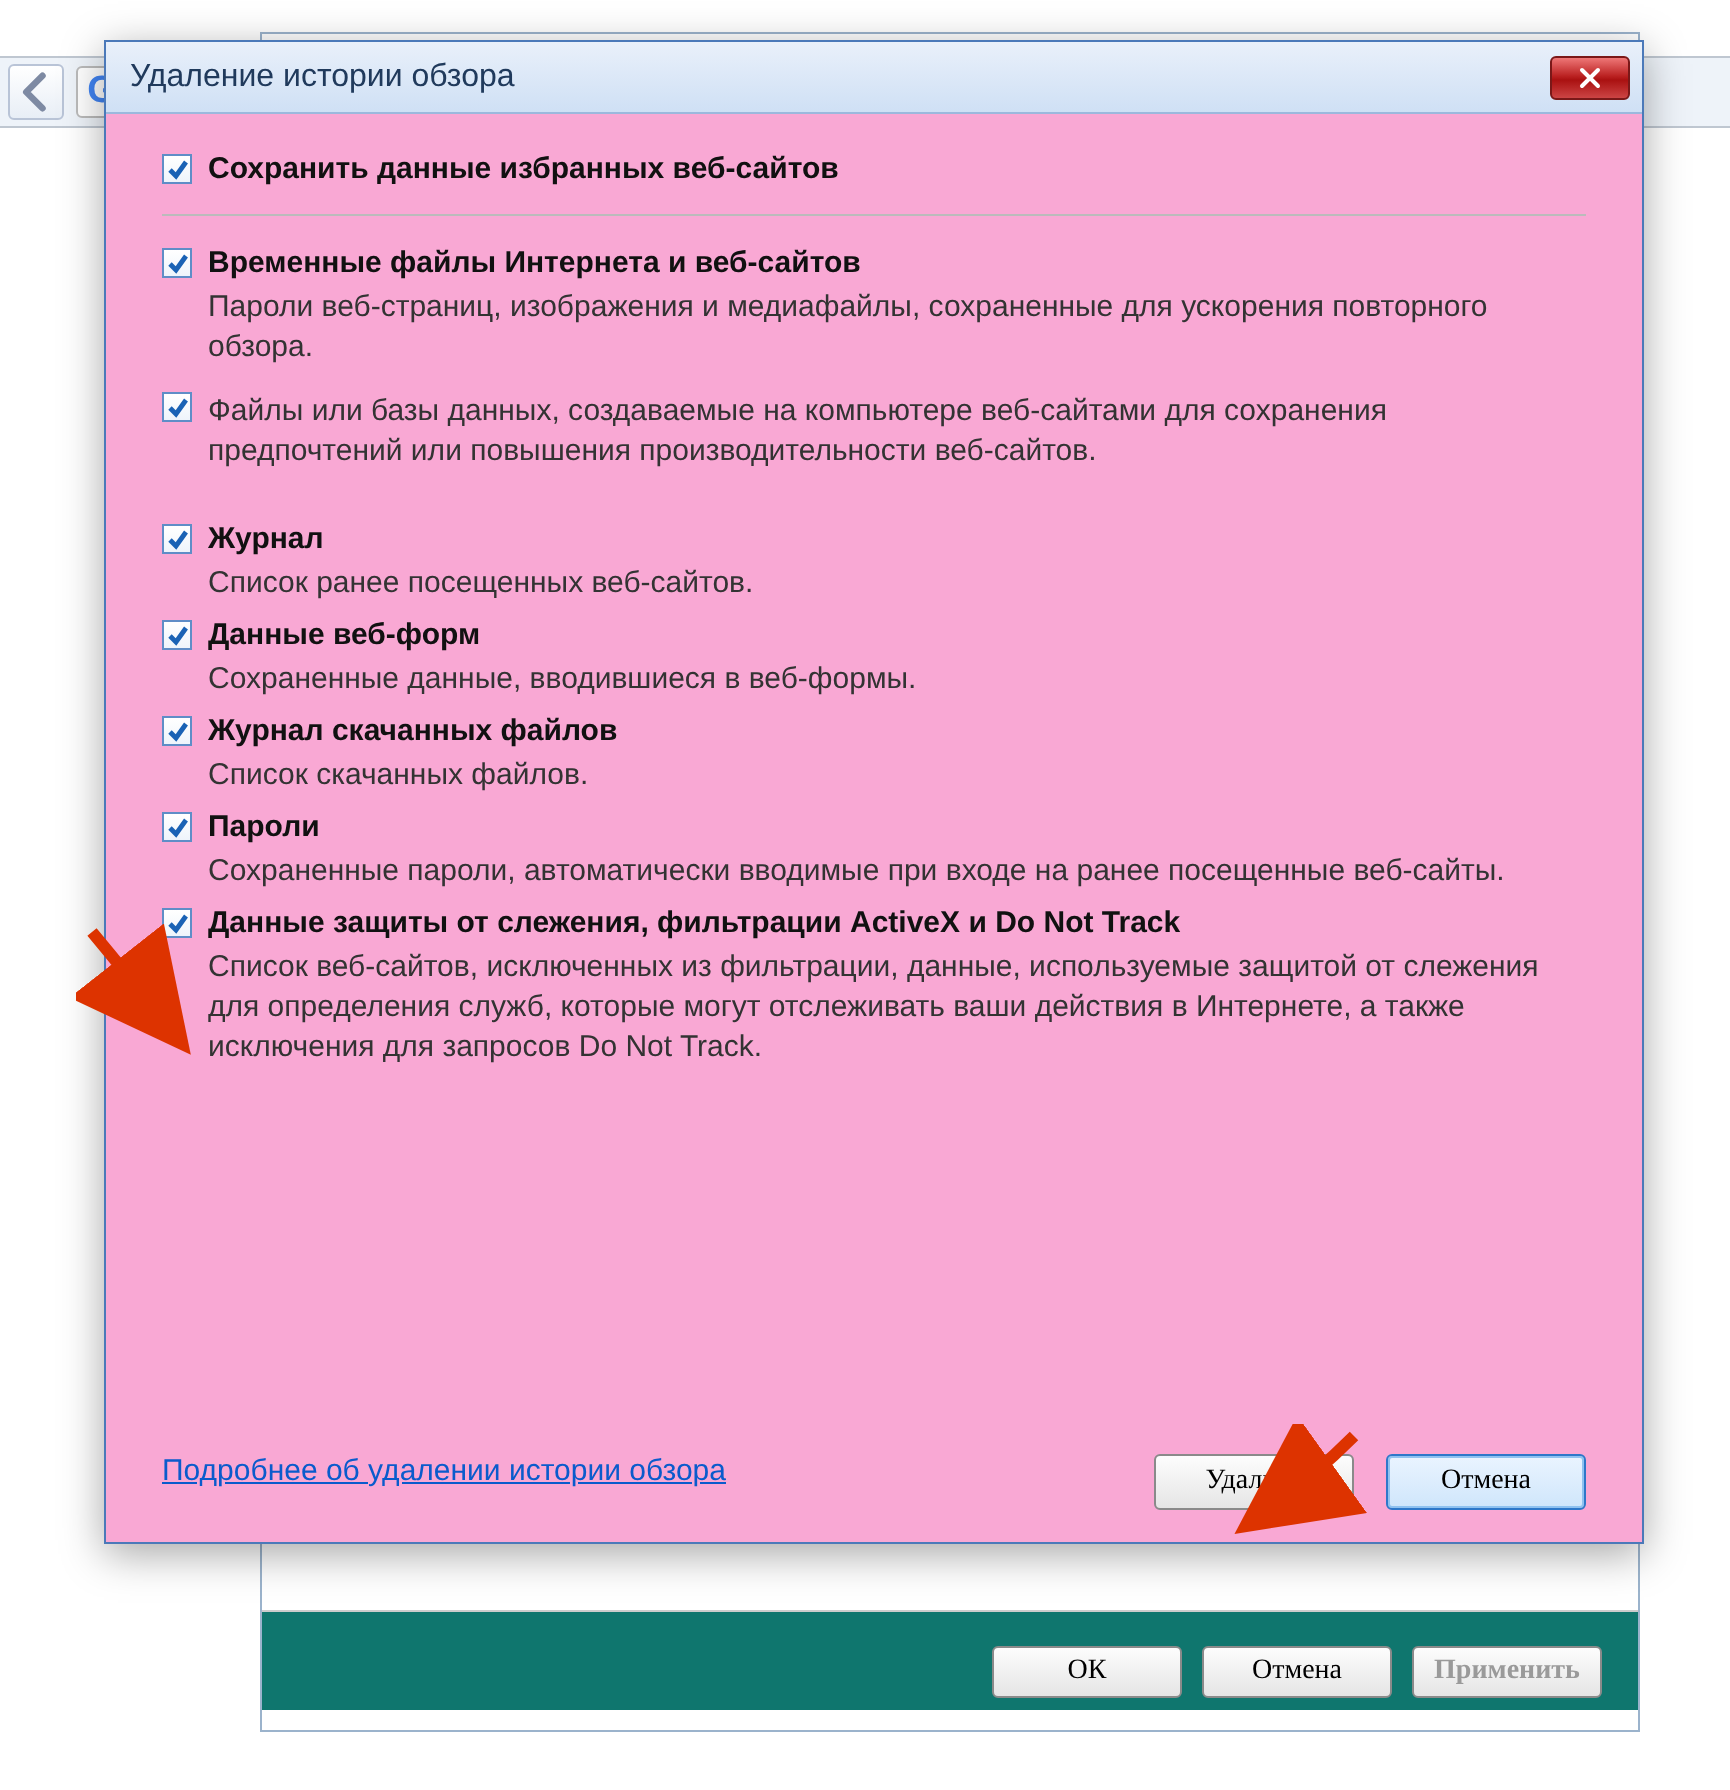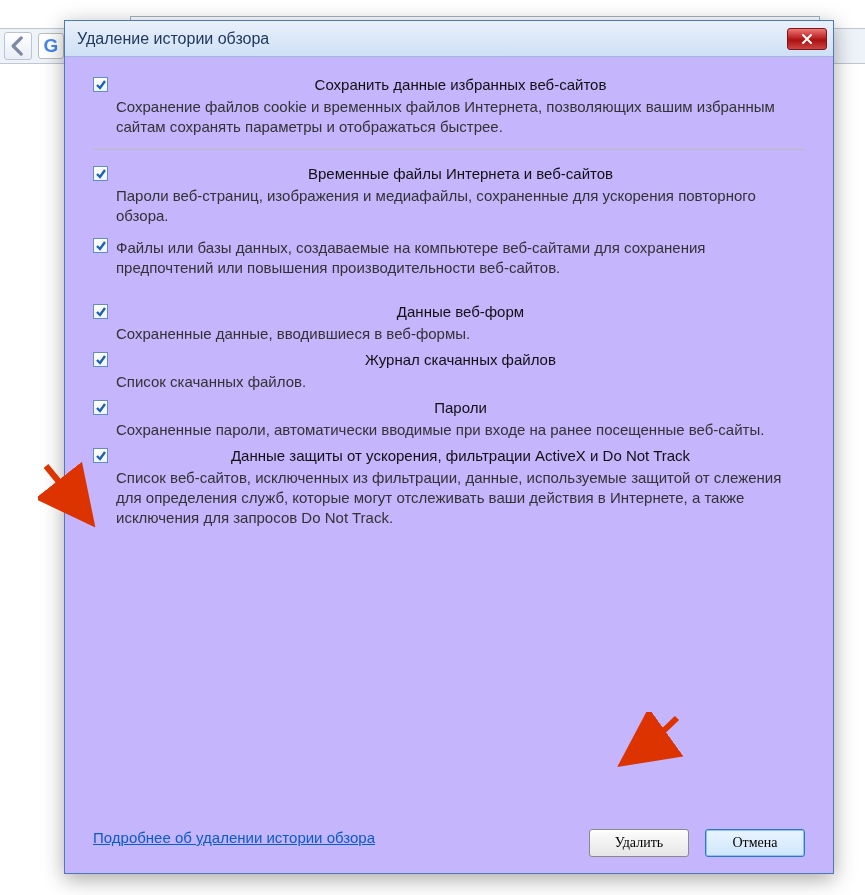--- a/index.html
+++ b/index.html
@@ -51,42 +51,42 @@
     width: 690px; height: 850px;
     border: 1px solid #9bb3cc;
     background: #fff;
   }
   .under-buttons {
     position: absolute;
     left: 0; right: 0; bottom: 10px;
     padding: 10px 18px 0 18px;
     border-top: 1px solid #ccc;
     display: flex; justify-content: flex-end; gap: 10px;
-    background: #fde047;
+    background: #0f766e;
     height: 50px;
     align-items: center;
   }
   .win-btn {
     min-width: 95px; height: 26px;
     border: 1px solid #8a8a8a;
     border-radius: 3px;
     background: linear-gradient(#fdfdfd,#e5e5e5);
     font: 14px "Segoe UI";
     padding: 0 10px;
     cursor: pointer;
   }
   .win-btn.disabled { color: #9a9a9a; cursor: default; font-weight: bold; }
 
   
   .dialog {
     position: absolute;
-    left: 64px; top: 20px;
-    width: 770px; height: 854px;
+    left: 52px; top: 20px;
+    width: 770px; height: 752px;
     border: 1px solid #4b79b9;
-    background: #c4b5fd;
+    background: #f9a8d4;
     box-shadow: 0 5px 20px rgba(0,0,0,0.35);
     display: flex; flex-direction: column;
   }
   .titlebar {
     height: 36px;
     background: linear-gradient(#e9f0fa, #cfe0f5);
     border-bottom: 1px solid #9cb8dd;
     display: flex; align-items: center;
     padding: 0 6px 0 12px;
     color: #203a5c;
@@ -121,25 +121,24 @@
     width: 15px; height: 15px;
     border: 1px solid #5f8dc7;
     background: linear-gradient(#fff,#eef4fb);
     display: flex; align-items: center; justify-content: center;
   }
   .cb svg { width: 12px; height: 12px; }
   .cb .tick { stroke: #1a62b5; stroke-width: 2.4; fill: none; }
 
   .opt .txt { flex: 1; }
   .opt .label {
-    font-weight: normal;
+    font-weight: bold;
     color: #111;
     font-size: 15px;
     line-height: 20px;
-    text-align: center;
   }
   .opt .desc {
     color: #333;
     font-size: 15px;
     line-height: 20px;
     margin-top: 2px;
   }
 
   .sep {
     border: none;
@@ -225,21 +224,20 @@
       <div class="opt">
         <div class="cbwrap">
             <div class="cb">
               <svg viewBox="0 0 12 12">
                 <path class="tick" d="M2 6l3 3 5-7"></path>
               </svg>
             </div>
           </div>
         <div class="txt">
           <div class="label">Сохранить данные избранных веб-сайтов</div>
-          <div class="desc">Сохранение файлов cookie и временных файлов Интернета, позволяющих вашим избранным сайтам сохранять параметры и отображаться быстрее.</div>
         </div>
       </div>
 
       <hr class="sep">
 
       <div class="group2">
         <div class="opt">
           <div class="cbwrap">
               <div class="cb">
                 <svg viewBox="0 0 12 12">
@@ -271,20 +269,33 @@
       <div class="group3">
         <div class="opt">
           <div class="cbwrap">
               <div class="cb">
                 <svg viewBox="0 0 12 12">
                   <path class="tick" d="M2 6l3 3 5-7"></path>
                 </svg>
               </div>
             </div>
           <div class="txt">
+            <div class="label">Журнал</div>
+            <div class="desc">Список ранее посещенных веб-сайтов.</div>
+          </div>
+        </div>
+        <div class="opt">
+          <div class="cbwrap">
+              <div class="cb">
+                <svg viewBox="0 0 12 12">
+                  <path class="tick" d="M2 6l3 3 5-7"></path>
+                </svg>
+              </div>
+            </div>
+          <div class="txt">
             <div class="label">Данные веб-форм</div>
             <div class="desc">Сохраненные данные, вводившиеся в веб-формы.</div>
           </div>
         </div>
         <div class="opt">
           <div class="cbwrap">
               <div class="cb">
                 <svg viewBox="0 0 12 12">
                   <path class="tick" d="M2 6l3 3 5-7"></path>
                 </svg>
@@ -310,21 +321,21 @@
         </div>
         <div class="opt">
           <div class="cbwrap">
               <div class="cb">
                 <svg viewBox="0 0 12 12">
                   <path class="tick" d="M2 6l3 3 5-7"></path>
                 </svg>
               </div>
             </div>
           <div class="txt">
-            <div class="label">Данные защиты от ускорения, фильтрации ActiveX и Do Not Track</div>
+            <div class="label">Данные защиты от слежения, фильтрации ActiveX и Do Not Track</div>
             <div class="desc">Список веб-сайтов, исключенных из фильтрации, данные, используемые защитой от слежения для определения служб, которые могут отслеживать ваши действия в Интернете, а также исключения для запросов Do Not Track.</div>
           </div>
         </div>
       </div>
 
       <div class="footer">
         <a class="help-link">Подробнее об удалении истории обзора</a>
         <div class="spacer"></div>
         <button class="dlg-btn">Удалить</button>
         <button class="dlg-btn default">Отмена</button>

